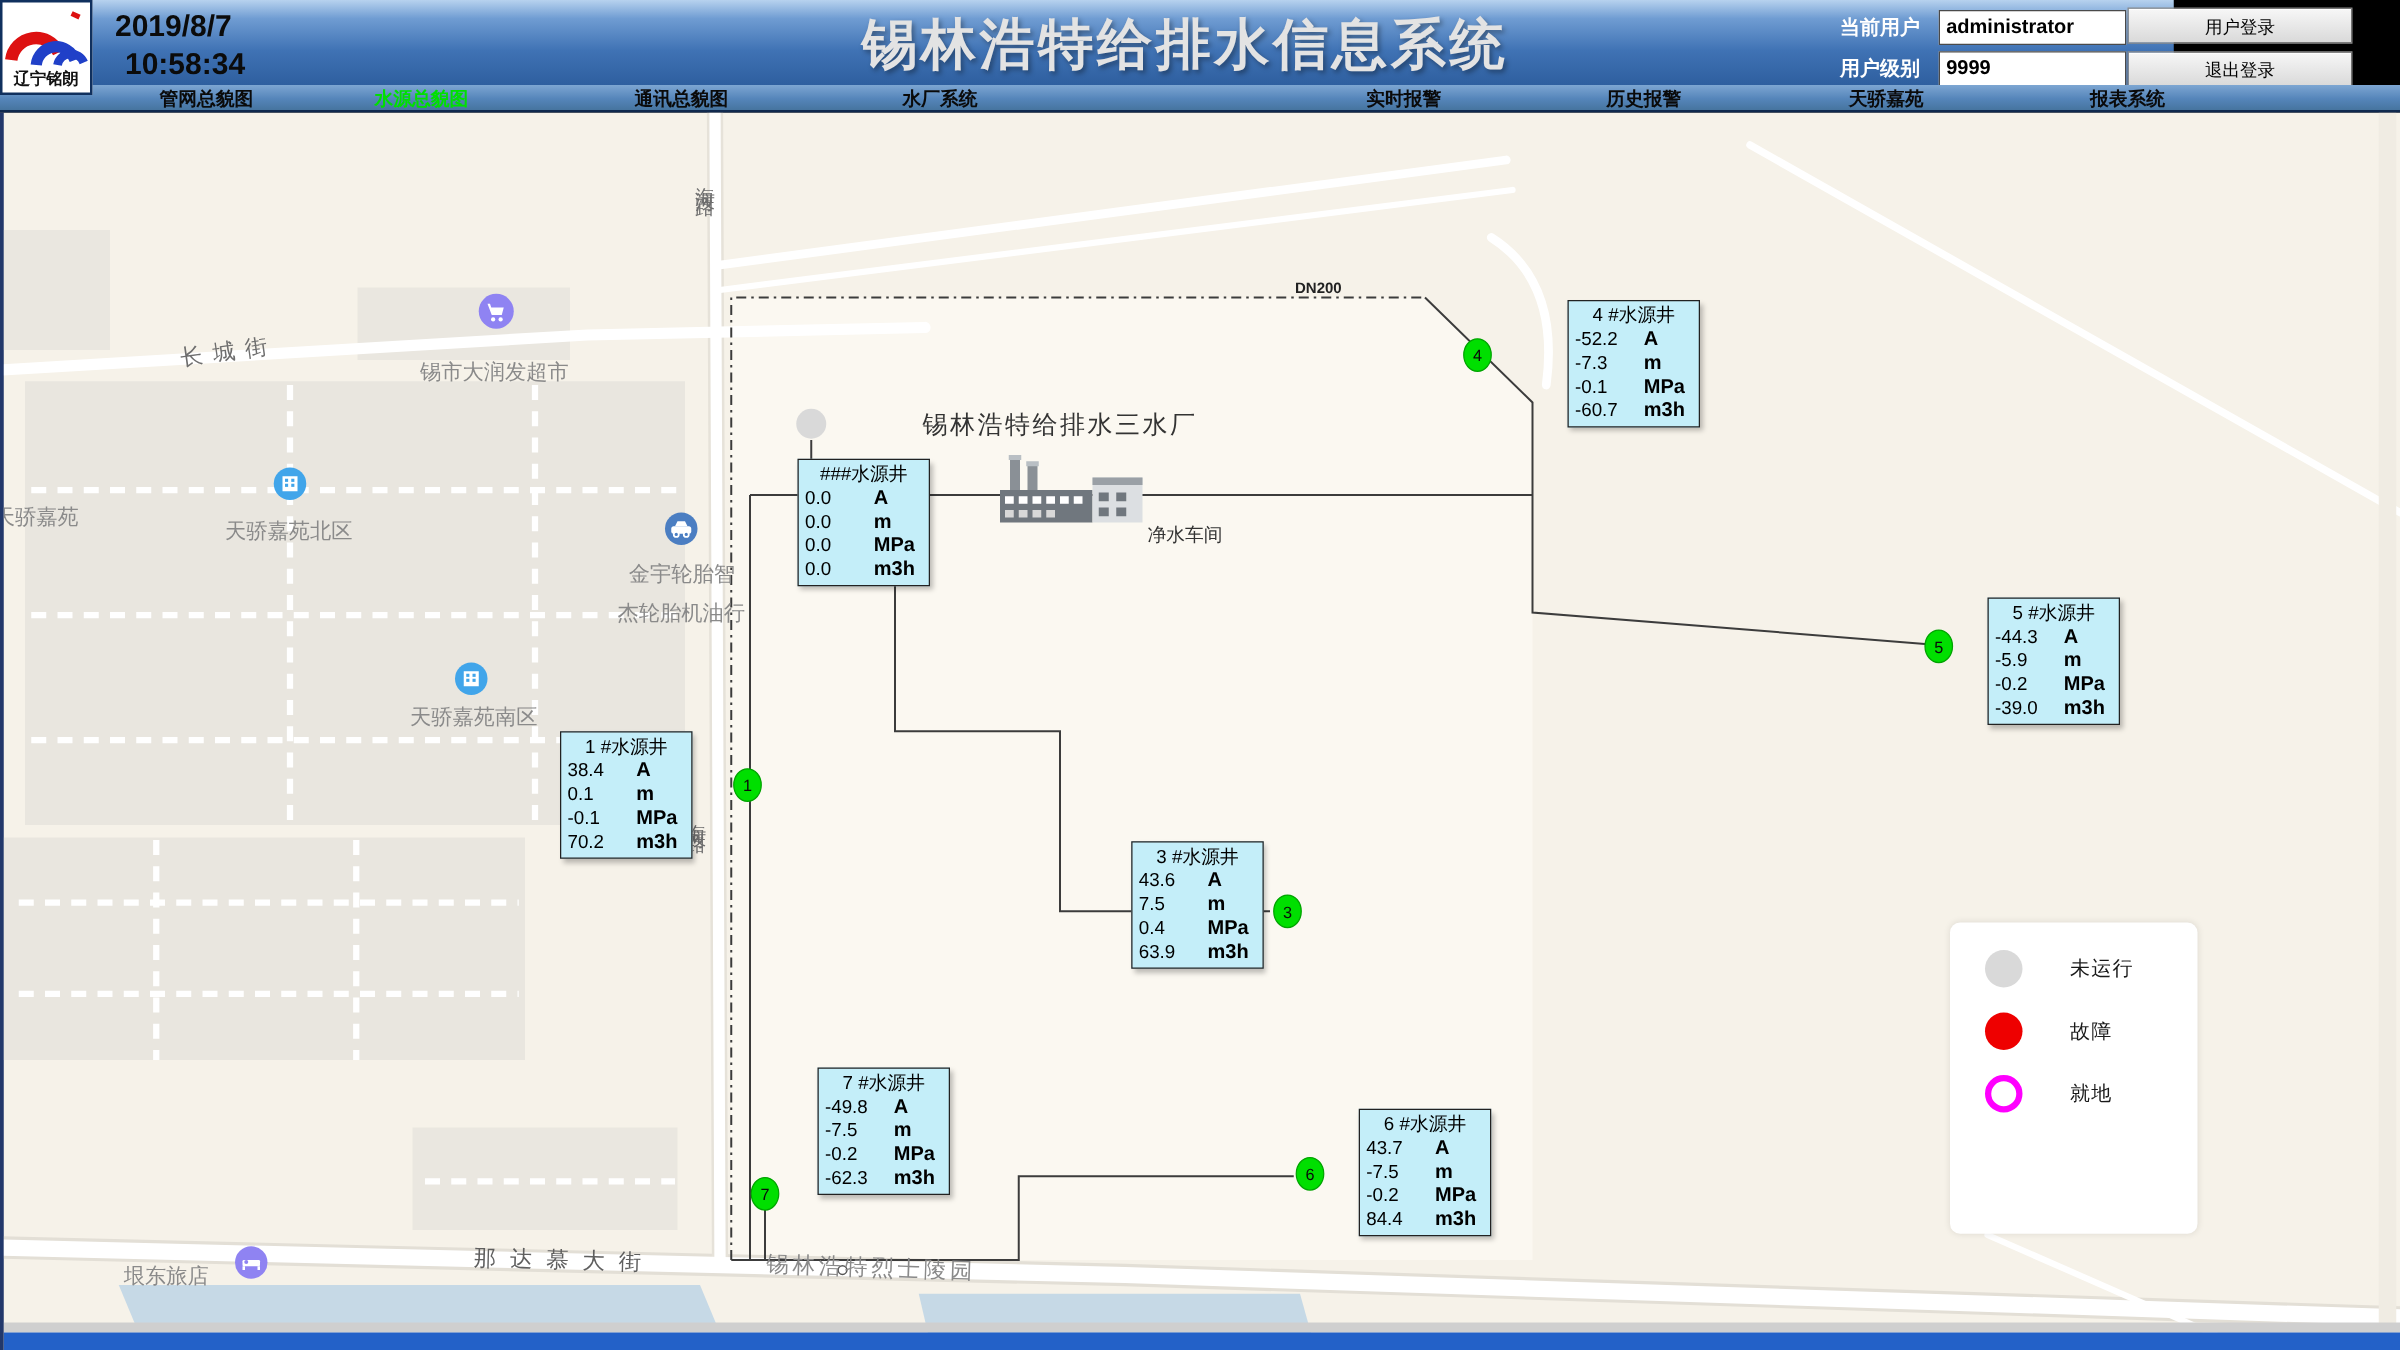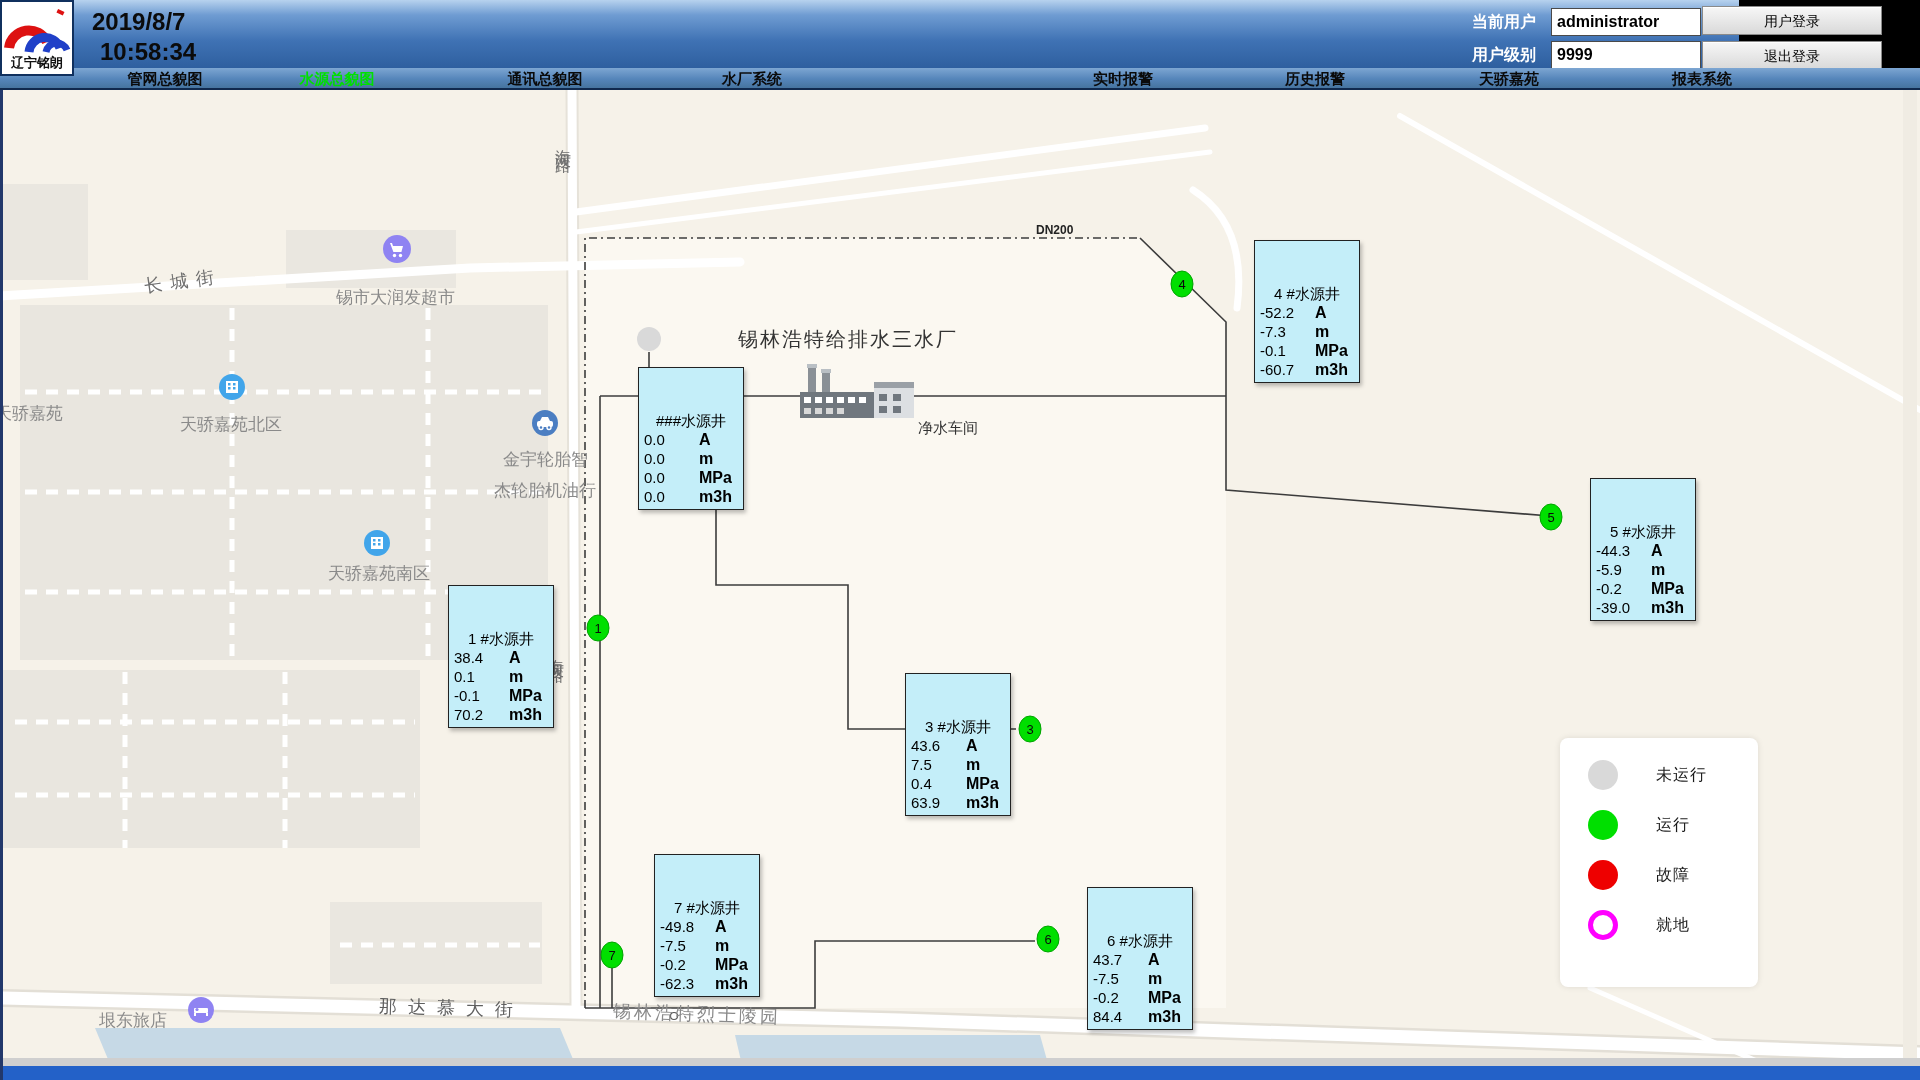--- a/index.html
+++ b/index.html
@@ -39,21 +39,21 @@
   .map svg.base{position:absolute;left:0;top:0;}
   .maplabel{position:absolute;color:#8a8a8a;font-size:17px;white-space:nowrap;z-index:5;}
   .street{color:#6e6e6e;}
   .vtext{writing-mode:vertical-rl;letter-spacing:4px;font-size:16px;}
   .plant-title{position:absolute;left:735px;top:236px;font-size:20px;color:#333;
     letter-spacing:2px;z-index:5;white-space:nowrap;}
   .workshop{position:absolute;left:903px;top:329px;font-size:15px;color:#333;z-index:5;margin-left:12px;}
   
   .well-box{position:absolute;width:104px;background:#c4eef9;border:1px solid #222;
     box-shadow:2px 3px 4px rgba(0,0,0,0.25);z-index:10;padding:2px 0 3px 0;}
-  .wb-title{text-align:center;font-size:15px;color:#000;line-height:19px;white-space:nowrap;margin-top:41px;}
+  .wb-title{text-align:center;font-size:15px;color:#000;line-height:19px;white-space:nowrap;}
   .wb-row{display:flex;font-size:15px;line-height:19px;color:#000;padding-left:5px;}
   .wb-val{width:55px;}
   .wb-unit{font-weight:bold;font-size:16px;}
   
   .legend{position:absolute;left:1557px;top:648px;width:198px;height:249px;background:#fff;
     border-radius:8px;box-shadow:0 0 6px rgba(0,0,0,0.10);z-index:10;padding-top:12px;
     box-sizing:border-box;}
   .legend-item{height:50px;display:flex;align-items:center;}
   .swatch{width:30px;height:30px;border-radius:50%;margin-left:28px;box-sizing:border-box;}
   .legend-label{margin-left:38px;font-size:16px;color:#1a1a1a;letter-spacing:1px;}
@@ -61,20 +61,21 @@
   .bar-gray{position:absolute;left:0;top:968px;width:1920px;height:8px;background:#cfcfcf;z-index:15;}
   .bar-blue{position:absolute;left:0;top:976px;width:1920px;height:14px;background:#2361c8;z-index:15;}
   .poi{position:absolute;z-index:6;}
 </style>
 </head>
 <body>
 
 <div class="header">
   <div class="hdr-date">2019/8/7</div>
   <div class="hdr-time">10:58:34</div>
+  <div class="hdr-title">锡林浩特给排水信息系统</div>
   <div class="usr-label" style="left:1472px;top:12px;">当前用户</div>
   <input class="usr-input" style="top: 8px;" value="administrator">
   <div class="usr-label" style="left:1472px;top:45px;">用户级别</div>
   <input class="usr-input" style="top: 41px;" value="9999">
   <button class="usr-btn" style="top:6px;">用户登录</button>
   <button class="usr-btn" style="top:41px;">退出登录</button>
 </div>
 
 <div class="logo">
   <svg width="70" height="52" viewBox="0 0 70 52">
@@ -385,24 +386,20 @@
         </div>
       </div>
     </div>
 
   <div class="legend">
       <div class="legend-item">
         <span class="swatch" style="background: rgb(217, 217, 217);"></span>
         <span class="legend-label">未运行</span>
       </div>
       <div class="legend-item">
-        <span class="swatch" style="background: rgb(0, 223, 0);"></span>
-        <span class="legend-label">运行</span>
-      </div>
-      <div class="legend-item">
         <span class="swatch" style="background: rgb(238, 0, 0);"></span>
         <span class="legend-label">故障</span>
       </div>
       <div class="legend-item">
         <span class="swatch" style="background: rgb(255, 255, 255); border: 5px solid rgb(255, 0, 255);"></span>
         <span class="legend-label">就地</span>
       </div>
     </div>
 
   <div class="bar-gray"></div>

